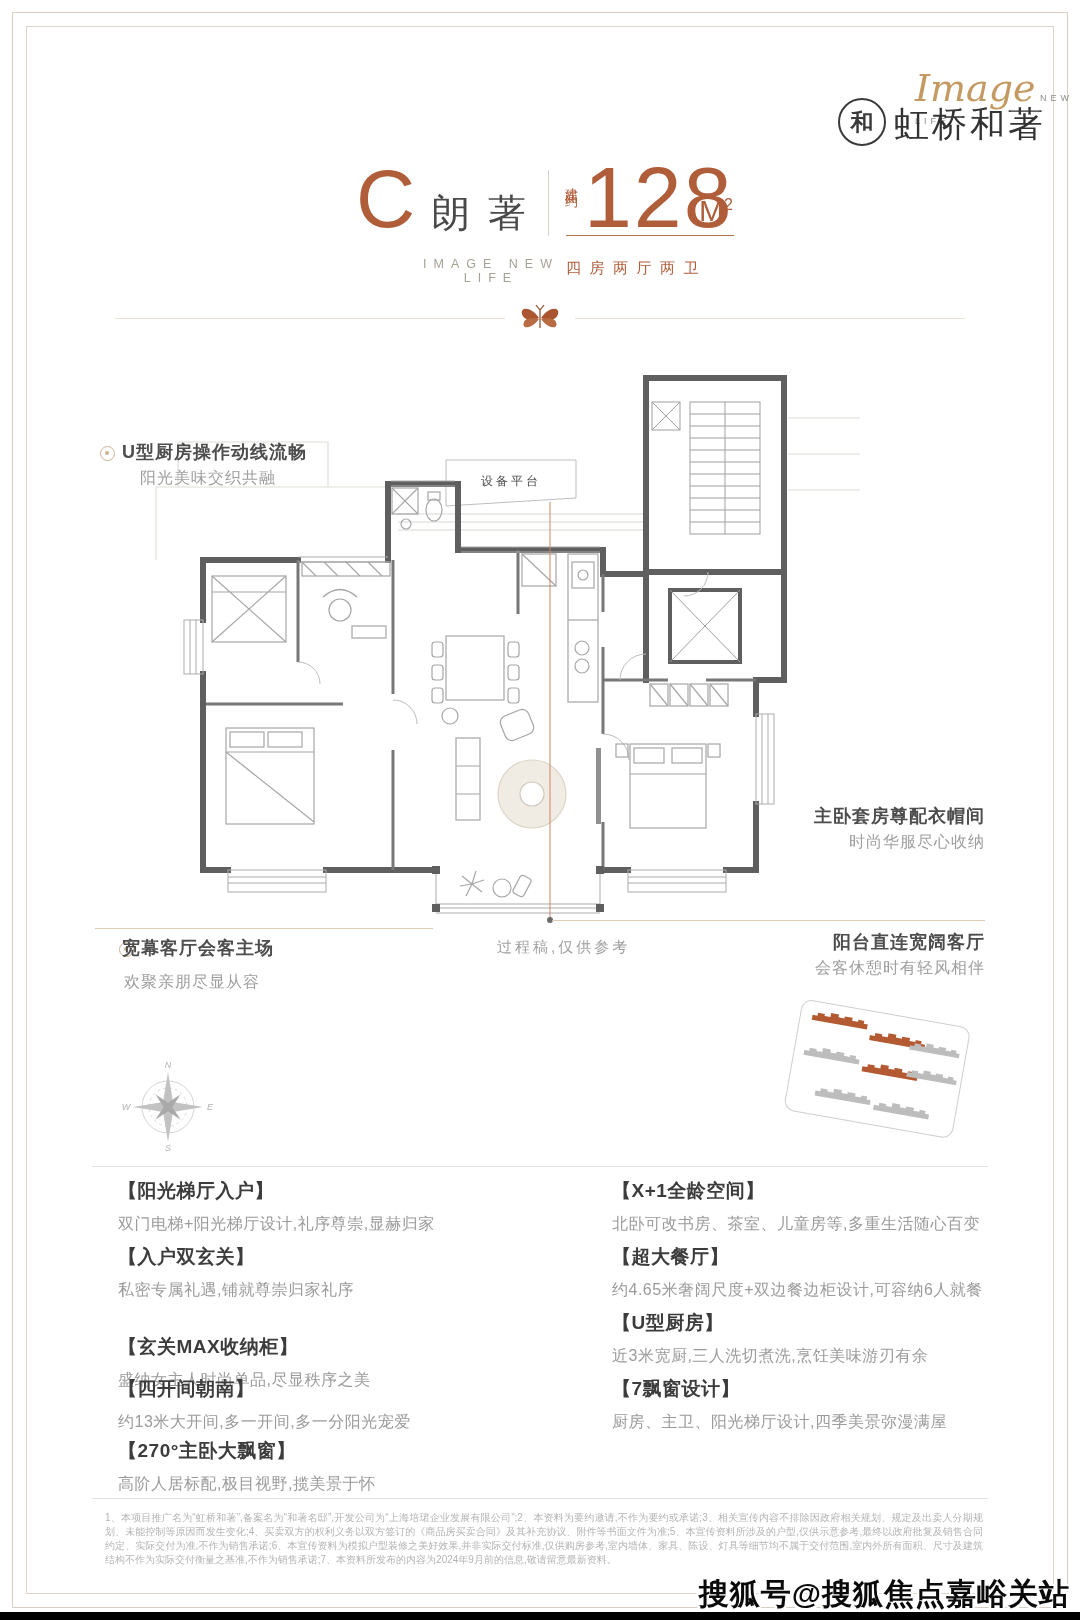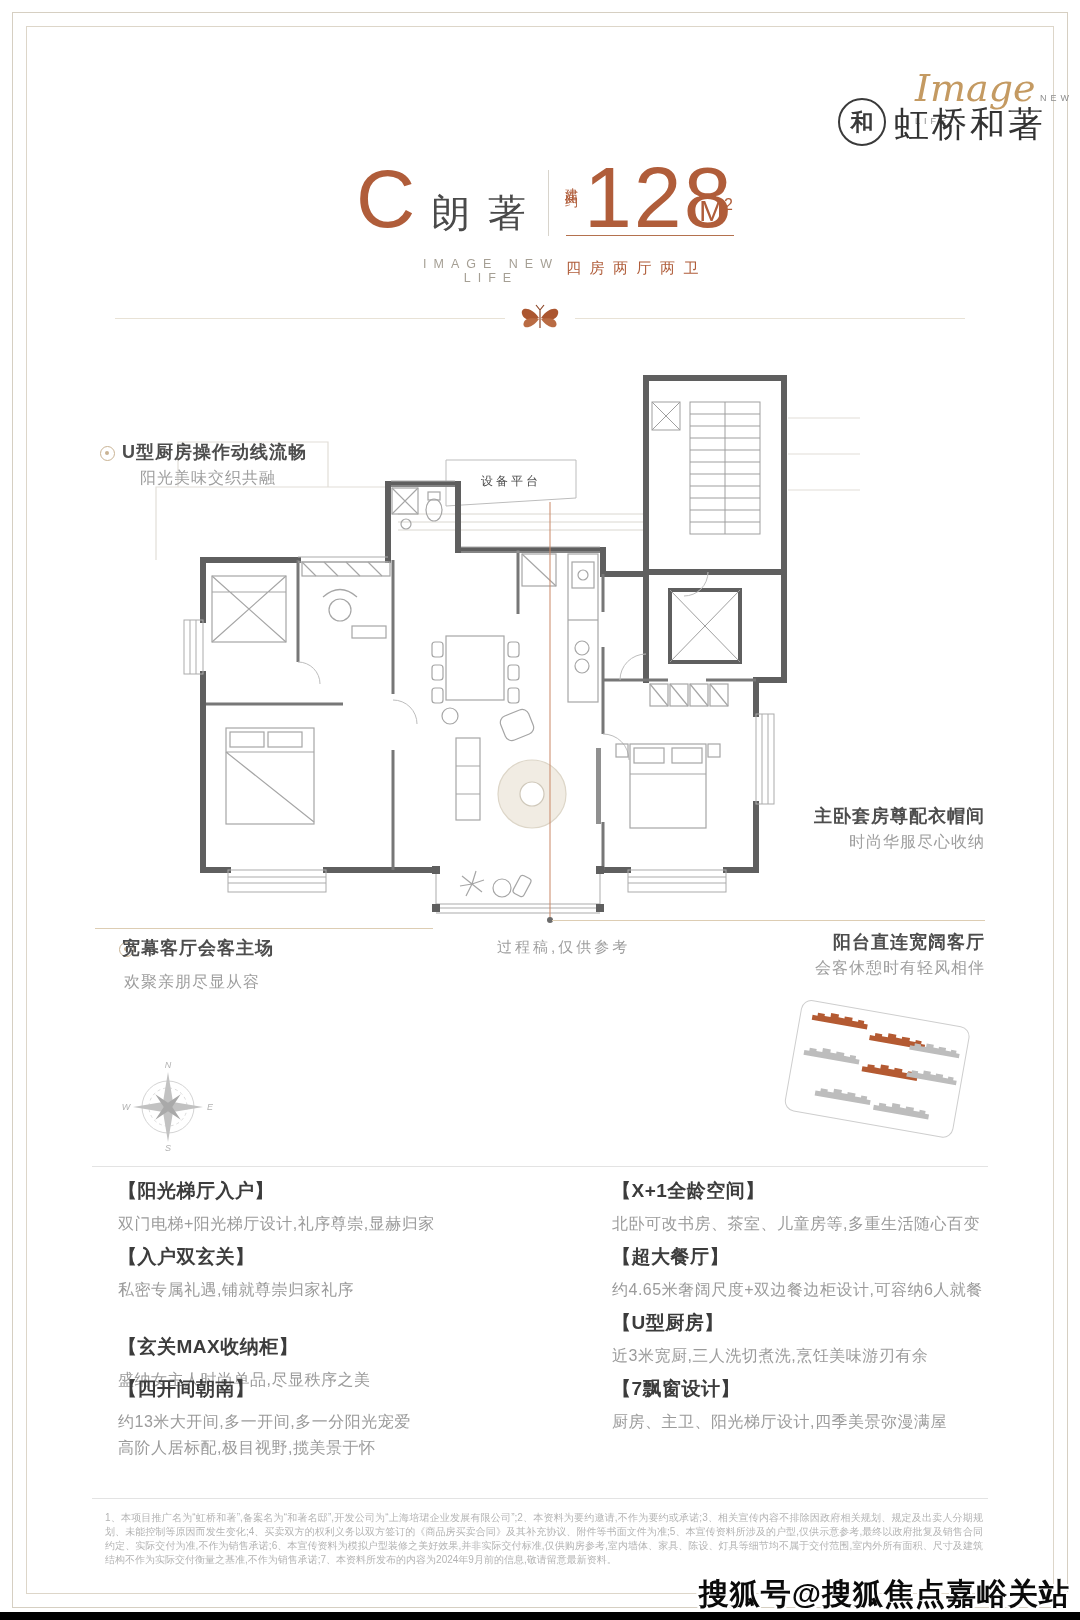--- a/index.html
+++ b/index.html
@@ -316,20 +316,21 @@
   </div>
   <div class="abs feat" style="left:118px;top:1334px;">
     <div class="feat-title">【玄关MAX收纳柜】</div>
     <div class="feat-desc">盛纳女主人时尚单品,尽显秩序之美</div>
   </div>
   <div class="abs feat" style="left:118px;top:1376px;">
     <div class="feat-title">【四开间朝南】</div>
     <div class="feat-desc">约13米大开间,多一开间,多一分阳光宠爱</div>
   </div>
   <div class="abs feat" style="left:118px;top:1438px;">
+    <div class="feat-title">【270°主卧大飘窗】</div>
     <div class="feat-desc">高阶人居标配,极目视野,揽美景于怀</div>
   </div>
 
   <div class="abs feat" style="left:612px;top:1178px;">
     <div class="feat-title">【X+1全龄空间】</div>
     <div class="feat-desc">北卧可改书房、茶室、儿童房等,多重生活随心百变</div>
   </div>
   <div class="abs feat" style="left:612px;top:1244px;">
     <div class="feat-title">【超大餐厅】</div>
     <div class="feat-desc">约4.65米奢阔尺度+双边餐边柜设计,可容纳6人就餐</div>

